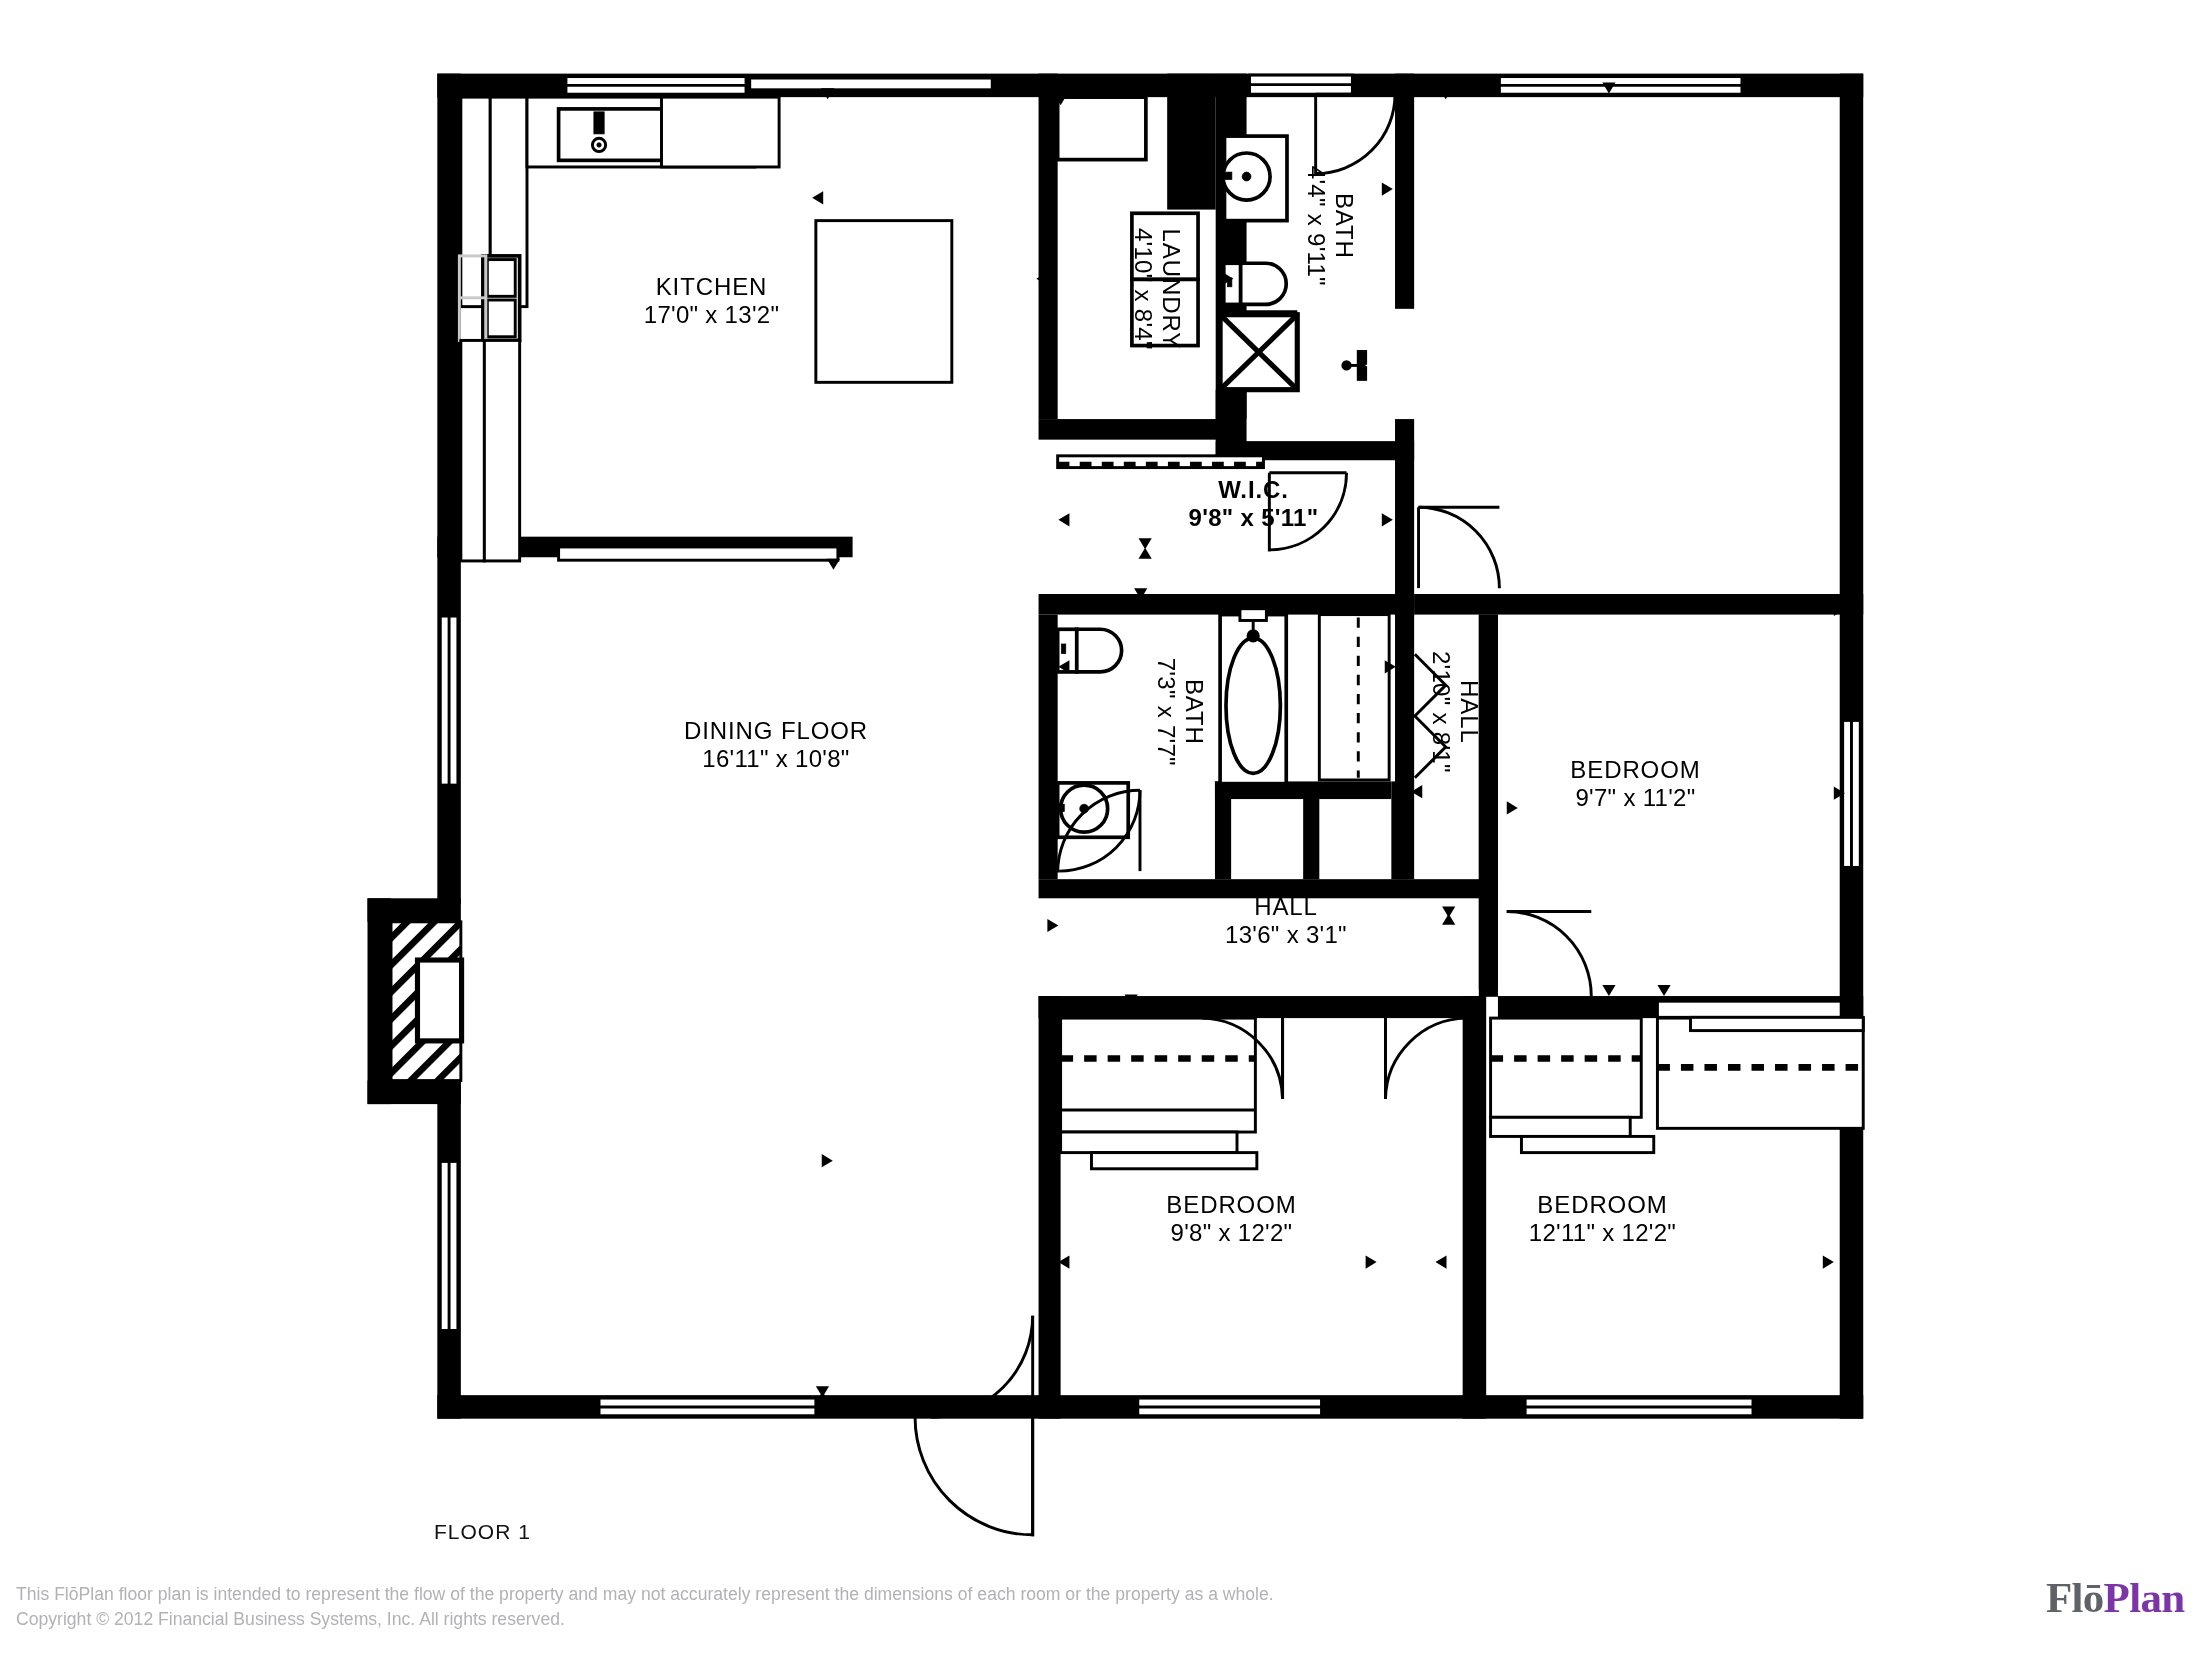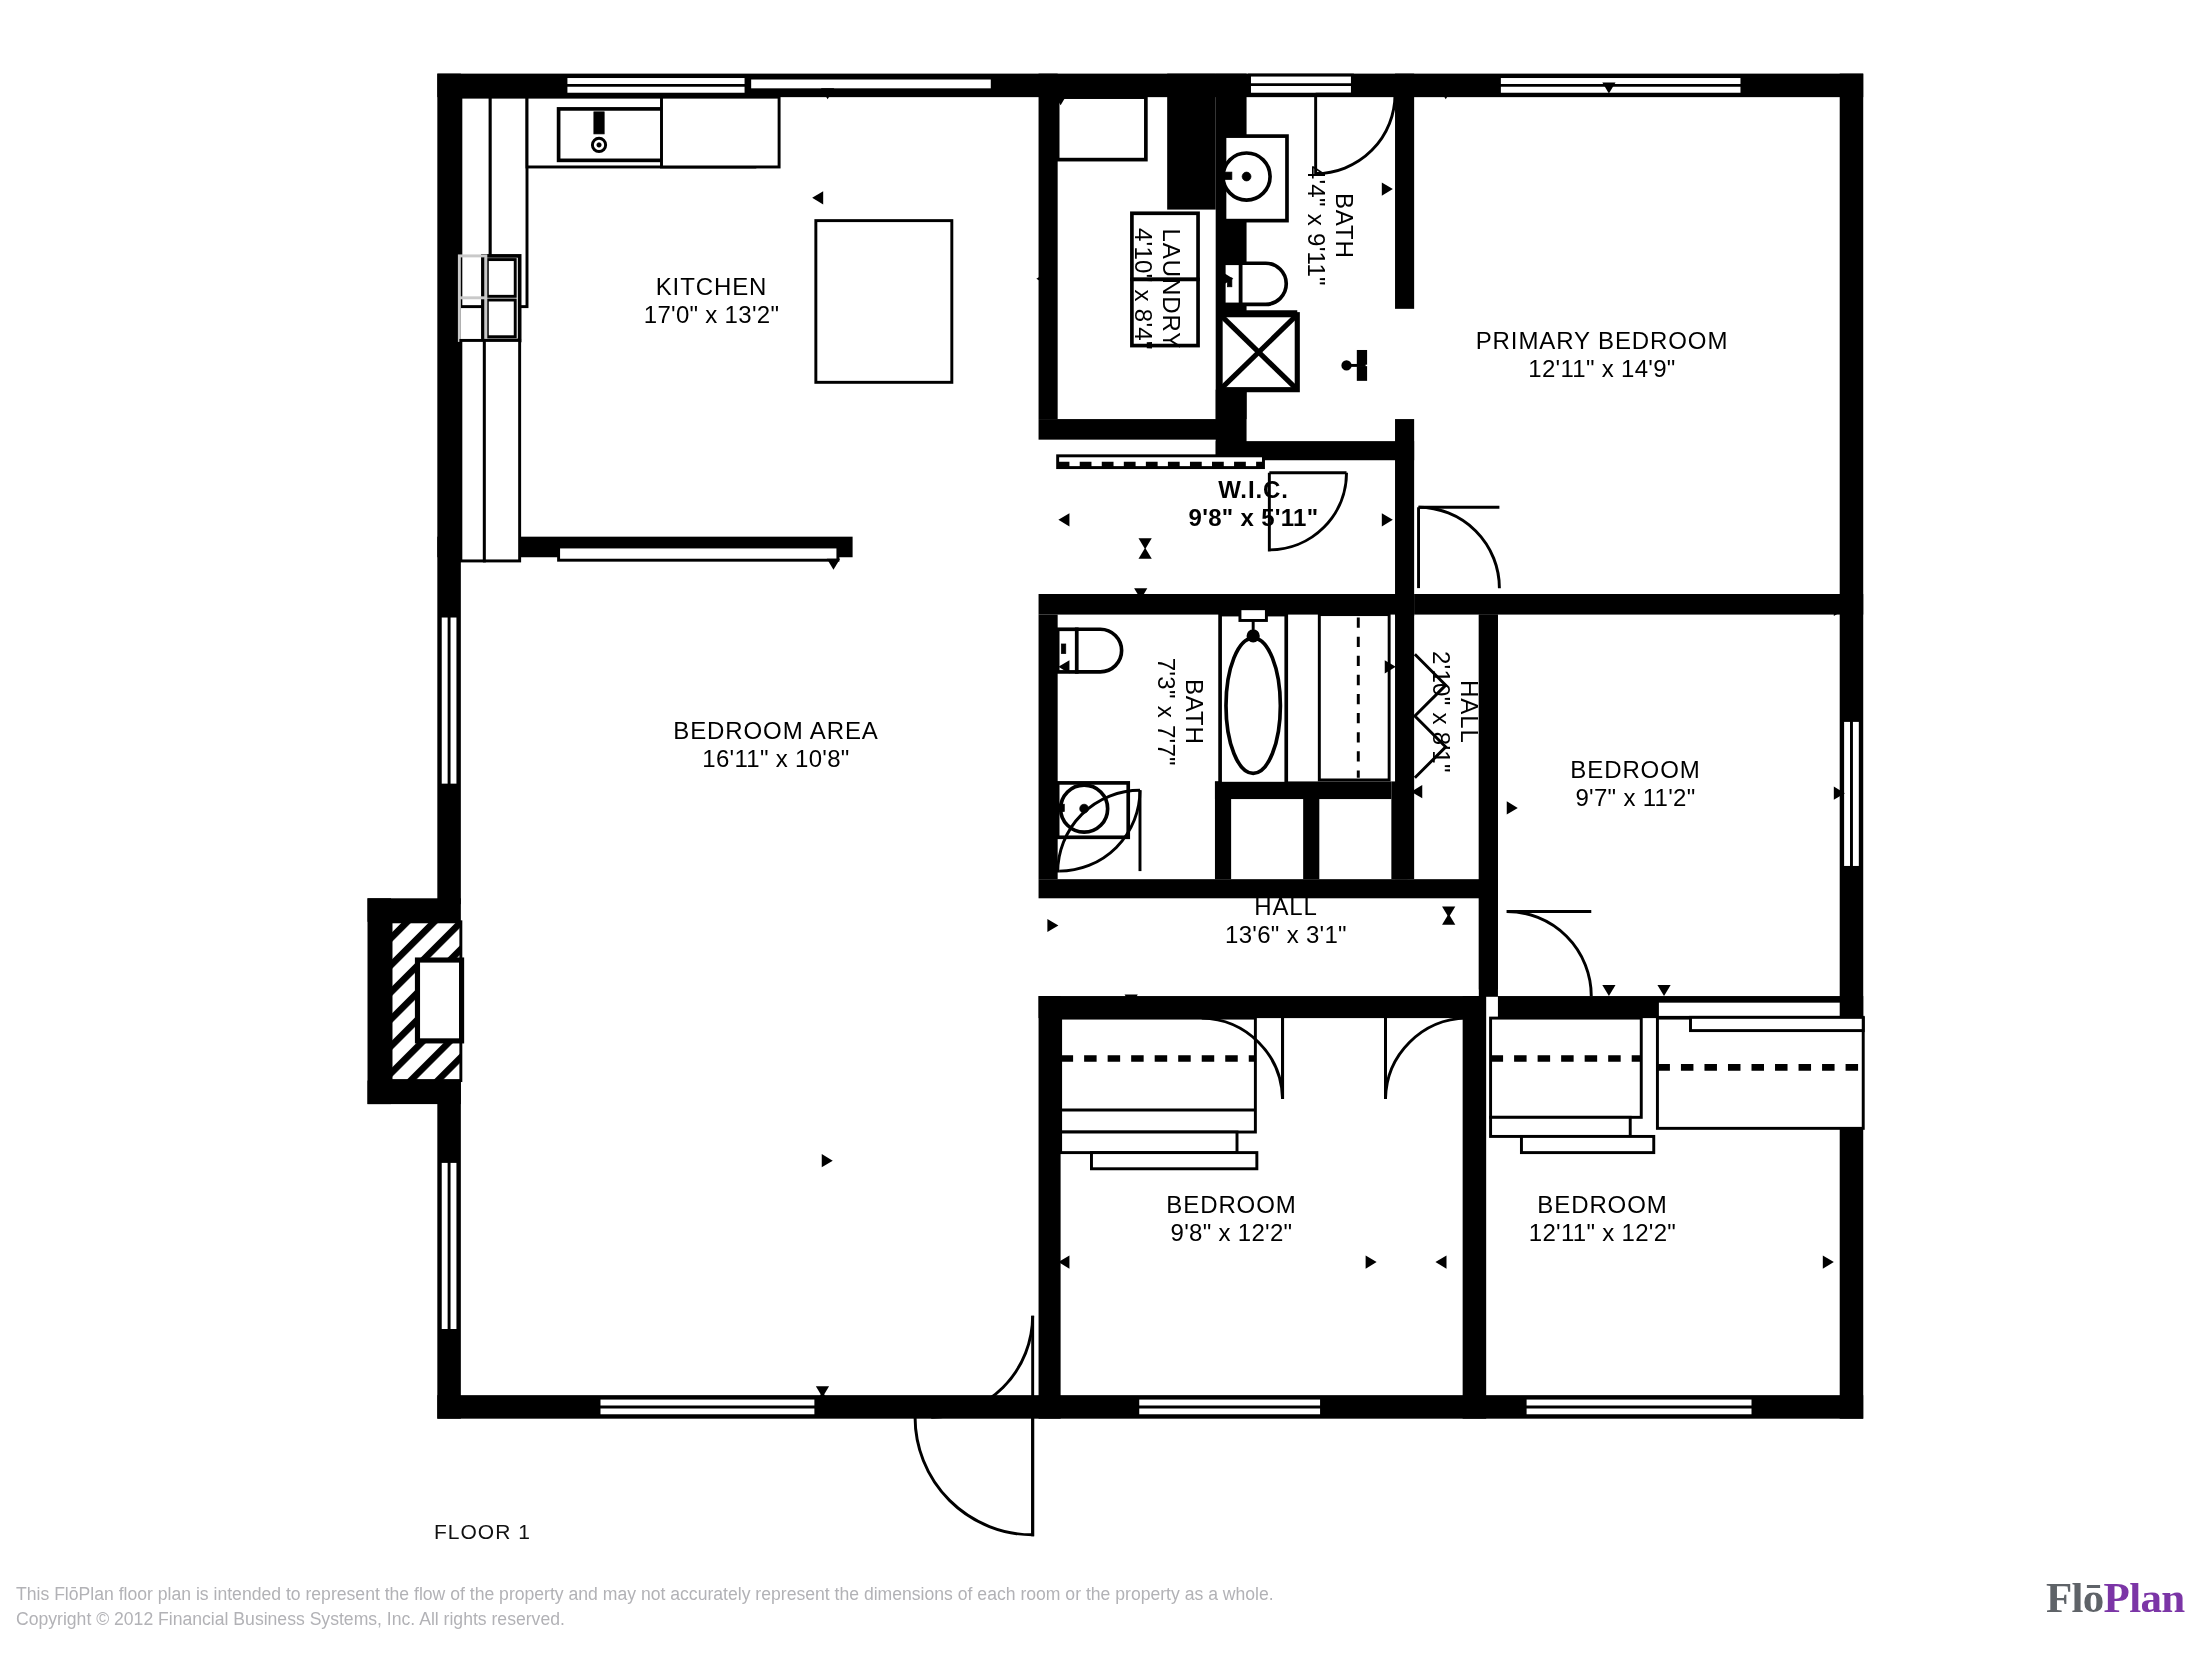--- a/index.html
+++ b/index.html
@@ -334,32 +334,28 @@
 <div class="room-label rot90" style="left:1036px;top:261px;width:243px;">
   <span class="rname">LAUNDRY</span>
   <span class="rdim">4'10" x 8'4"</span>
 </div>
 
 <div class="room-label rot90" style="left:1209px;top:198px;width:243px;">
   <span class="rname">BATH</span>
   <span class="rdim">4'4" x 9'11"</span>
 </div>
 
-<div class="room-label" style="left:1433px;top:327px;width:338px;">
-  <span class="rname">PRIMARY BEDROOM</span>
-  <span class="rdim">12'11" x 14'9"</span>
-</div>
 
 <div class="room-label" style="left:1132px;top:476px;width:243px;font-weight:bold;">
   <span class="rname">W.I.C.</span>
   <span class="rdim">9'8" x 5'11"</span>
 </div>
 
 <div class="room-label" style="left:640px;top:717px;width:272px;">
-  <span class="rname">BEDROOM AREA</span>
+  <span class="rname">DINING FLOOR</span>
   <span class="rdim">16'11" x 10'8"</span>
 </div>
 
 <div class="room-label rot90" style="left:1059px;top:684px;width:243px;">
   <span class="rname">BATH</span>
   <span class="rdim">7'3" x 7'7"</span>
 </div>
 
 <div class="room-label rot90" style="left:1334px;top:684px;width:243px;">
   <span class="rname">HALL</span>

